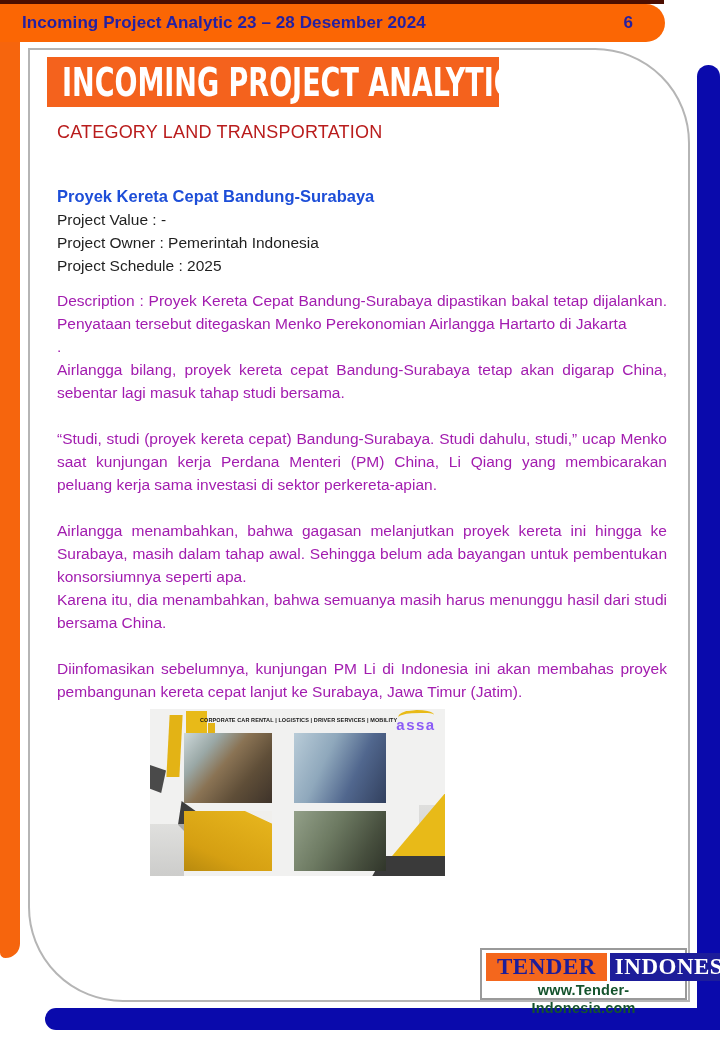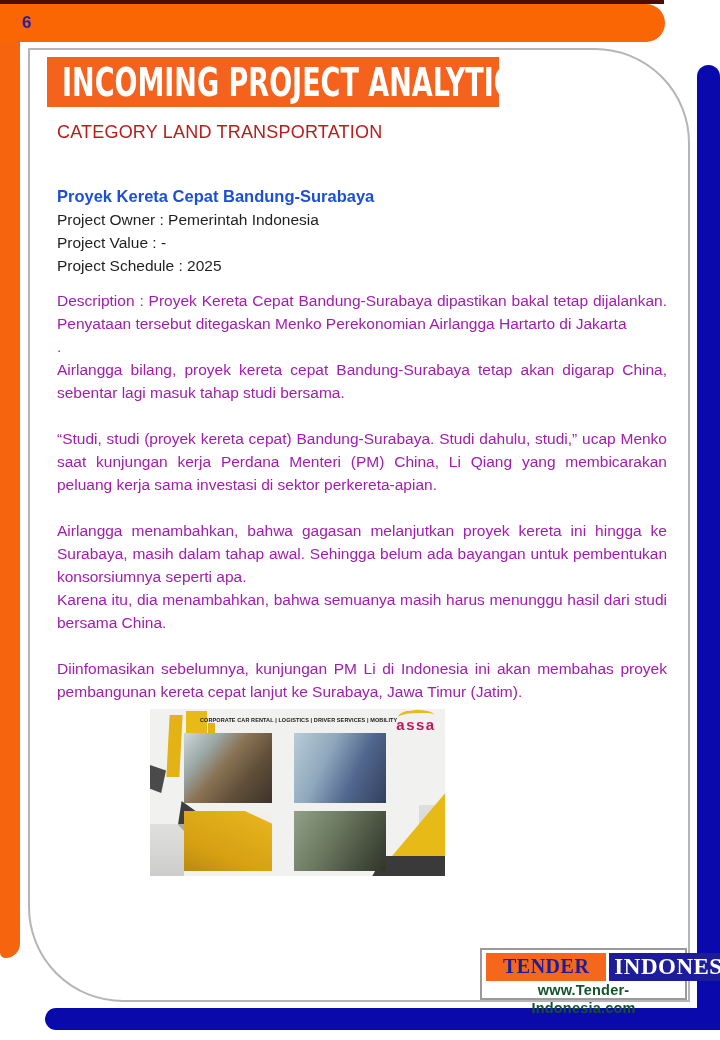--- a/index.html
+++ b/index.html
@@ -73,74 +73,75 @@
   .brush3 { position: absolute; left: 58px; top: 14px; width: 7px; height: 40px; background: #e3b315; }
   .dark-chip { position: absolute; left: 0px; top: 56px; width: 16px; height: 28px; background: #4a4a4a; clip-path: polygon(0 0, 100% 20%, 70% 100%, 0 85%); }
   .dark-chip2 { position: absolute; left: 28px; top: 92px; width: 18px; height: 34px; background: #3d3d3d; clip-path: polygon(20% 0, 100% 30%, 55% 100%, 0 70%); }
   .yellow-corner { position: absolute; right: -6px; bottom: 14px; width: 64px; height: 76px; background: #e8ba18; clip-path: polygon(100% 0, 100% 100%, 0 100%); }
   .dark-corner { position: absolute; right: -4px; bottom: -6px; width: 80px; height: 26px; background: #3a3a3a; clip-path: polygon(18% 0, 100% 0, 100% 100%, 0 100%); }
   .gray-hint-left { position: absolute; left: 0; bottom: 0; width: 34px; height: 52px; background: linear-gradient(180deg, #d8d8d6, #bdbdbb); opacity: 0.7; }
   .gray-hint-right { position: absolute; right: 0; top: 96px; width: 26px; height: 46px; background: linear-gradient(180deg, #d2d2d0, #c0c0be); opacity: 0.6; }
   .services-strip { position: absolute; left: 50px; top: 8px; width: 188px; font-size: 5.5px; font-weight: bold; color: #151515; letter-spacing: 0.1px; white-space: nowrap; }
   .assa-logo { position: absolute; right: 7px; top: 1px; width: 44px; text-align: center; }
   .assa-swoosh { width: 36px; height: 8px; margin: 0 auto; border-top: 3px solid #e8ba18; border-radius: 50% 80% 0 0 / 100% 100% 0 0; transform: rotate(-4deg); }
-  .assa-word { font-size: 15px; font-weight: bold; color: #be185d; letter-spacing: 1.5px; line-height: 13px; }
+  .assa-word { font-size: 15px; font-weight: bold; color: #8b5cf6; letter-spacing: 1.5px; line-height: 13px; }
   .photo { position: absolute; }
   .photo-car { left: 34px; top: 24px; width: 88px; height: 70px; background: linear-gradient(130deg, #cdd8da 0%, #9aa8a6 25%, #8a7354 45%, #5f4e38 70%, #3e332a 100%); }
   .photo-office { left: 144px; top: 24px; width: 92px; height: 70px; background: linear-gradient(115deg, #b9ccd8 0%, #8fa8bc 35%, #51678e 65%, #32405e 100%); }
   .photo-building { left: 34px; top: 102px; width: 88px; height: 60px; background: linear-gradient(205deg, #f0efec 12%, #e5b31c 13%, #d59f12 70%, #b88a0e 100%); }
   .photo-group { left: 144px; top: 102px; width: 92px; height: 60px; background: linear-gradient(120deg, #93a089 0%, #6d7a62 40%, #474f3e 75%, #30352a 100%); }
 
   
   .tender-logo {
     position: absolute; left: 480px; top: 948px; width: 207px; height: 52px;
     background: #ffffff; border: 2px solid #9a9a9a; padding: 3px 4px 1px 4px;
   }
   .tender-row { display: flex; height: 28px; }
   .tender-cell {
     background: #f4671d; color: #1d1d9a; font-family: "Liberation Serif", serif;
-    font-weight: bold; font-size: 20px; line-height: 27px; padding: 0 17px; letter-spacing: 0.5px;
+    font-weight: bold; font-size: 23px; line-height: 27px; padding: 0 11px; letter-spacing: 0.5px;
   }
   .indonesia-cell {
     background: #1d1d9a; color: #ffffff; font-family: "Liberation Serif", serif;
     font-weight: bold; font-size: 23px; line-height: 27px; padding: 0 5px; margin-left: 3px;
     letter-spacing: 0.5px; flex: 1; text-align: center;
   }
   .tender-url {
     font-size: 14.5px; font-weight: bold; color: #14532d; text-align: center;
     letter-spacing: 0.2px; line-height: 18px;
   }
 </style>
 </head>
 <body>
 
 <div class="top-dark-line"></div>
 <div class="left-dark-line"></div>
 <div class="left-orange-bar"></div>
 
 <div class="header-bar">
+  <span class="header-title">Incoming Project Analytic 23 – 28 Desember 2024</span>
   <span class="header-page-num">6</span>
 </div>
 
 <div class="blue-right-bar"></div>
 <div class="blue-bottom-bar"></div>
 
 <div class="page">
 
   <div class="banner">
     <span class="banner-text">INCOMING PROJECT ANALYTIC</span>
   </div>
 
   <div class="content">
     <div class="category-heading">CATEGORY LAND TRANSPORTATION</div>
     <div class="project-title">Proyek Kereta Cepat Bandung-Surabaya</div>
 
     <div class="meta-block">
+      <div class="meta-line">Project Value : -</div>
       <div class="meta-line">Project Owner : Pemerintah Indonesia</div>
-      <div class="meta-line">Project Value : -</div>
       <div class="meta-line">Project Schedule : 2025</div>
     </div>
 
     <div class="paras">
       <div class="para">Description : Proyek Kereta Cepat Bandung-Surabaya dipastikan bakal tetap dijalankan. Penyataan tersebut ditegaskan Menko Perekonomian Airlangga Hartarto di Jakarta</div>
       <div class="para">.</div>
       <div class="para">Airlangga bilang, proyek kereta cepat Bandung-Surabaya tetap akan digarap China, sebentar lagi masuk tahap studi bersama.</div>
       <div class="para gap">“Studi, studi (proyek kereta cepat) Bandung-Surabaya. Studi dahulu, studi,” ucap Menko saat kunjungan kerja Perdana Menteri (PM) China, Li Qiang yang membicarakan peluang kerja sama investasi di sektor perkereta-apian.</div>
       <div class="para gap">Airlangga menambahkan, bahwa gagasan melanjutkan proyek kereta ini hingga ke Surabaya, masih dalam tahap awal. Sehingga belum ada bayangan untuk pembentukan konsorsiumnya seperti apa.</div>
       <div class="para">Karena itu, dia menambahkan, bahwa semuanya masih harus menunggu hasil dari studi bersama China.</div>

